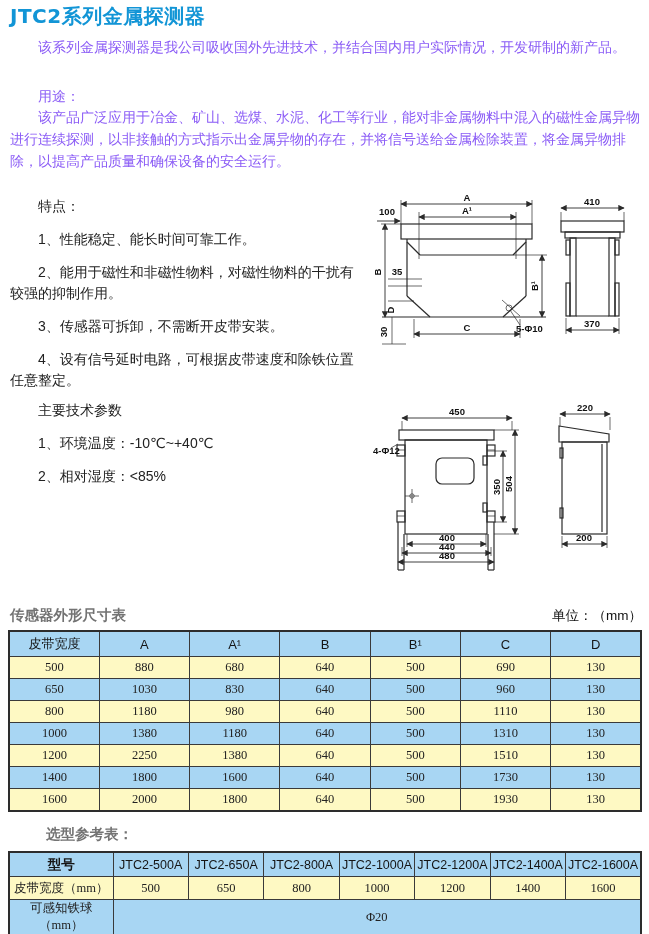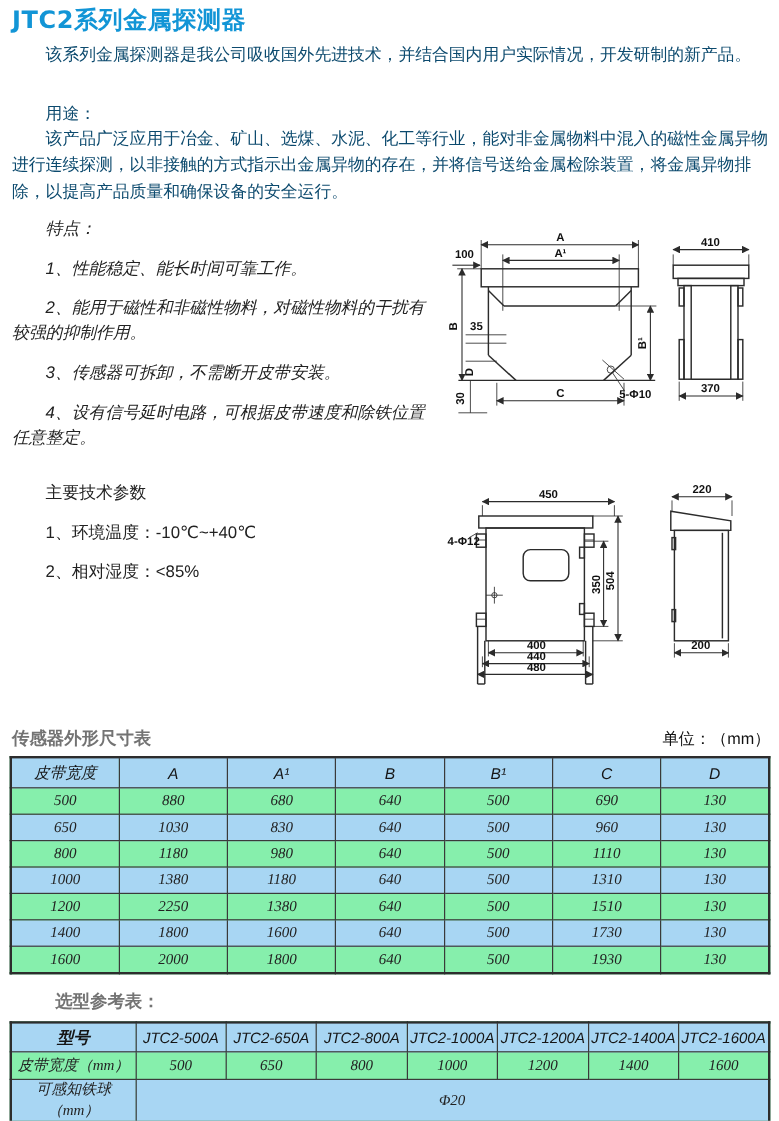--- a/index.html
+++ b/index.html
@@ -7,47 +7,47 @@
     width:649px;height:934px;background:#ffffff;position:relative;overflow:hidden;
     font-family:"Liberation Sans","DejaVu Sans",sans-serif;color:#151515;
   }
   .abs{position:absolute;}
   
   .page-title{
     left:10px;top:3px;margin:0;font-size:20px;font-weight:bold;color:#1295d6;
     letter-spacing:.5px;font-family:"DejaVu Sans","Liberation Sans",sans-serif;
   }
   .para{
-    margin:0;font-size:14px;line-height:22px;text-indent:2em;color:#0c4a6e;
-    font-family:Liberation Serif, serif;
+    margin:0;font-size:14px;line-height:22px;text-indent:2em;color:#8b5cf6;
+    font-family:Liberation Sans, sans-serif;
   }
   #intro{left:10px;top:36px;width:632px;}
   #usage-label{left:10px;top:85px;}
   #usage-text{left:10px;top:106px;width:634px;}
   .txt-block{font-size:14px;color:#222;}
-  #features{left:10px;top:180px;width:356px;font-style:italic;}
+  #features{left:10px;top:196px;width:356px;}
   #tech{left:10px;top:400px;width:356px;}
   .txt-block p{margin:0 0 12px 0;line-height:21px;text-indent:2em;}
   
   svg{position:absolute;overflow:visible;}
   #svg1{left:374px;top:184px;}
   #svg2{left:372px;top:392px;}
   .obj{fill:none;stroke:#2b2b2b;stroke-width:1.2;}
   .thin{fill:none;stroke:#2b2b2b;stroke-width:.7;}
   .dim{fill:none;stroke:#2b2b2b;stroke-width:.9;}
   svg text{
     font-size:9.5px;font-weight:bold;fill:#111;
     font-family:"Liberation Sans","DejaVu Sans",sans-serif;
   }
   
   #t1-head{left:10px;top:606px;width:632px;display:flex;justify-content:space-between;align-items:baseline;}
   .tbl-title{color:#737373;font-weight:bold;font-size:14.5px;}
   .unit{font-size:13.5px;color:#111;}
   #t2-title{left:10px;top:825px;margin-left:36px;}
-  table{border-collapse:collapse;table-layout:fixed;position:absolute;background:#86efac;font-style:italic;}
+  table{border-collapse:collapse;table-layout:fixed;position:absolute;background:#fef9c3;}
   #table1{left:8px;top:630px;width:634px;}
   #table2{left:8px;top:851px;width:634px;}
   th,td{border:1px solid #3a3a3a;text-align:center;padding:0;}
   table{border:2px solid #2d2d2d;}
   th{font-size:13px;font-weight:normal;background:#a8d6f3;height:24px;}
   td{
     font-size:12.5px;height:21px;color:#222;
     font-family:"Liberation Serif","DejaVu Serif",serif;
   }
   #table1 tbody tr:nth-child(even) td{background:#a8d6f3;}

